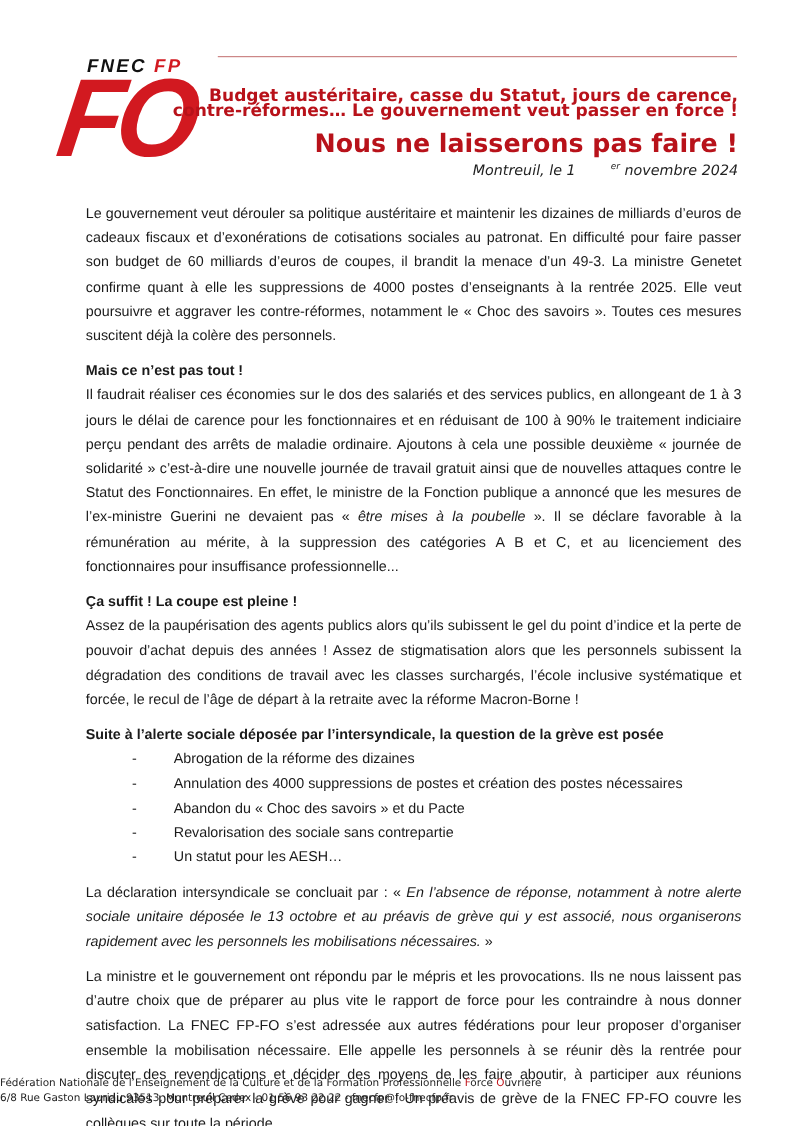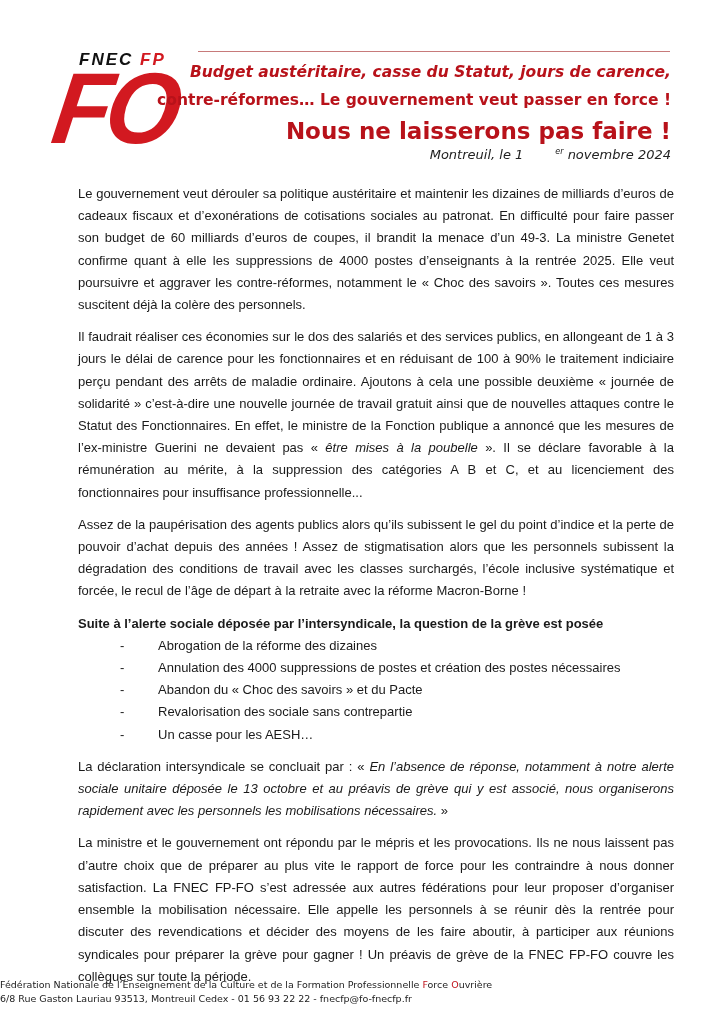--- a/index.html
+++ b/index.html
@@ -11,21 +11,21 @@
                 font-size: 17px; letter-spacing: 2px; color: #111; }
   .logo .fnec .fp { color: #d21920; }
   .logo .fo { position: absolute; left: 4px; top: 10px; font-weight: bold; font-style: italic;
               font-size: 96px; line-height: 96px; color: #d21920; letter-spacing: -6px;
               transform: skewX(-8deg) scaleY(1.05); }
 
   .rule { position: absolute; left: 198px; top: 51px; width: 472px; height: 1px; background: #c77a7a; }
 
   .head-line { position: absolute; right: 53px; text-align: right; color: #b8121a; font-weight: bold;
                font-family: "DejaVu Sans", sans-serif; white-space: nowrap; }
-  .h1 { top: 63px; font-size: 15.5px; font-style: italic; }
+  .h1 { top: 78px; font-size: 15.5px; }
   .h2 { top: 91px; font-size: 15.5px; text-align: center; }
   .h3 { top: 118px; font-size: 23px; }
   .dateline { position: absolute; right: 53px; top: 147px; font-style: italic; font-size: 13px; color: #222;
               font-family: "DejaVu Sans", sans-serif; }
   .dateline sup { font-size: 8px; margin-left: 32px; }
 
   .body { position: absolute; left: 78px; width: 596px; top: 183px;
           font-family: "Liberation Sans", sans-serif; font-size: 13px; line-height: 22.2px; text-align: justify; }
   .body p { margin: 0; }
   .body .gap { height: 10px; }
@@ -50,31 +50,33 @@
 <div class="rule"></div>
 
 <div class="head-line h1">Budget austéritaire, casse du Statut, jours de carence,</div>
 <div class="head-line h2">contre-réformes… Le gouvernement veut passer en force !</div>
 <div class="head-line h3">Nous ne laisserons pas faire !</div>
 <div class="dateline"><span>Montreuil, le 1</span><sup>er</sup><span> novembre 2024</span></div>
 
 <div class="body">
   <p>Le gouvernement veut dérouler sa politique austéritaire et maintenir les dizaines de milliards d’euros de cadeaux fiscaux et d’exonérations de cotisations sociales au patronat. En difficulté pour faire passer son budget de 60 milliards d’euros de coupes, il brandit la menace d’un 49-3. La ministre Genetet confirme quant à elle les suppressions de 4000 postes d’enseignants à la rentrée 2025. Elle veut poursuivre et aggraver les contre-réformes, notamment le « Choc des savoirs ». Toutes ces mesures suscitent déjà la colère des personnels.</p>
   <div class="gap"></div>
+  <p class="h">Mais ce n’est pas tout !</p>
   <p><span>Il faudrait réaliser ces économies sur le dos des salariés et des services publics, en allongeant de 1 à 3 jours le délai de carence pour les fonctionnaires et en réduisant de 100 à 90% le traitement indiciaire perçu pendant des arrêts de maladie ordinaire. Ajoutons à cela une possible deuxième « journée de solidarité » c’est-à-dire une nouvelle journée de travail gratuit ainsi que de nouvelles attaques contre le Statut des Fonctionnaires. En effet, le ministre de la Fonction publique a annoncé que les mesures de l’ex-ministre Guerini ne devaient pas « </span><em>être mises à la poubelle</em><span> ». Il se déclare favorable à la rémunération au mérite, à la suppression des catégories A B et C, et au licenciement des fonctionnaires pour insuffisance professionnelle...</span></p>
   <div class="gap"></div>
+  <p class="h">Ça suffit ! La coupe est pleine !</p>
   <p>Assez de la paupérisation des agents publics alors qu’ils subissent le gel du point d’indice et la perte de pouvoir d’achat depuis des années ! Assez de stigmatisation alors que les personnels subissent la dégradation des conditions de travail avec les classes surchargés, l’école inclusive systématique et forcée, le recul de l’âge de départ à la retraite avec la réforme Macron-Borne !</p>
   <div class="gap"></div>
   <p class="h">Suite à l’alerte sociale déposée par l’intersyndicale, la question de la grève est posée</p>
   <ul>
     <li><span class="dash">-</span><span>Abrogation de la réforme des dizaines</span></li>
     <li><span class="dash">-</span><span>Annulation des 4000 suppressions de postes et création des postes nécessaires</span></li>
     <li><span class="dash">-</span><span>Abandon du « Choc des savoirs » et du Pacte</span></li>
     <li><span class="dash">-</span><span>Revalorisation des sociale sans contrepartie</span></li>
-    <li><span class="dash">-</span><span>Un casse pour les AESH…</span></li>
+    <li><span class="dash">-</span><span>Un statut pour les AESH…</span></li>
   </ul>
   <div class="gap"></div>
   <p><span>La déclaration intersyndicale se concluait par : « </span><em>En l’absence de réponse, notamment à notre alerte sociale unitaire déposée le 13 octobre et au préavis de grève qui y est associé, nous organiserons rapidement avec les personnels les mobilisations nécessaires.</em><span> »</span></p>
   <div class="gap"></div>
   <p>La ministre et le gouvernement ont répondu par le mépris et les provocations. Ils ne nous laissent pas d’autre choix que de préparer au plus vite le rapport de force pour les contraindre à nous donner satisfaction. La FNEC FP-FO s’est adressée aux autres fédérations pour leur proposer d’organiser ensemble la mobilisation nécessaire. Elle appelle les personnels à se réunir dès la rentrée pour discuter des revendications et décider des moyens de les faire aboutir, à participer aux réunions syndicales pour préparer la grève pour gagner ! Un préavis de grève de la FNEC FP-FO couvre les collègues sur toute la période.</p>
 </div>
 
 <div class="footer">
   <div><span>Fédération Nationale de l’Enseignement de la Culture et de la Formation Professionnelle </span><span class="red">F</span><span>orce </span><span class="red">O</span><span>uvrière</span></div>
   <div>6/8 Rue Gaston Lauriau 93513, Montreuil Cedex - 01 56 93 22 22 - fnecfp@fo-fnecfp.fr</div>

